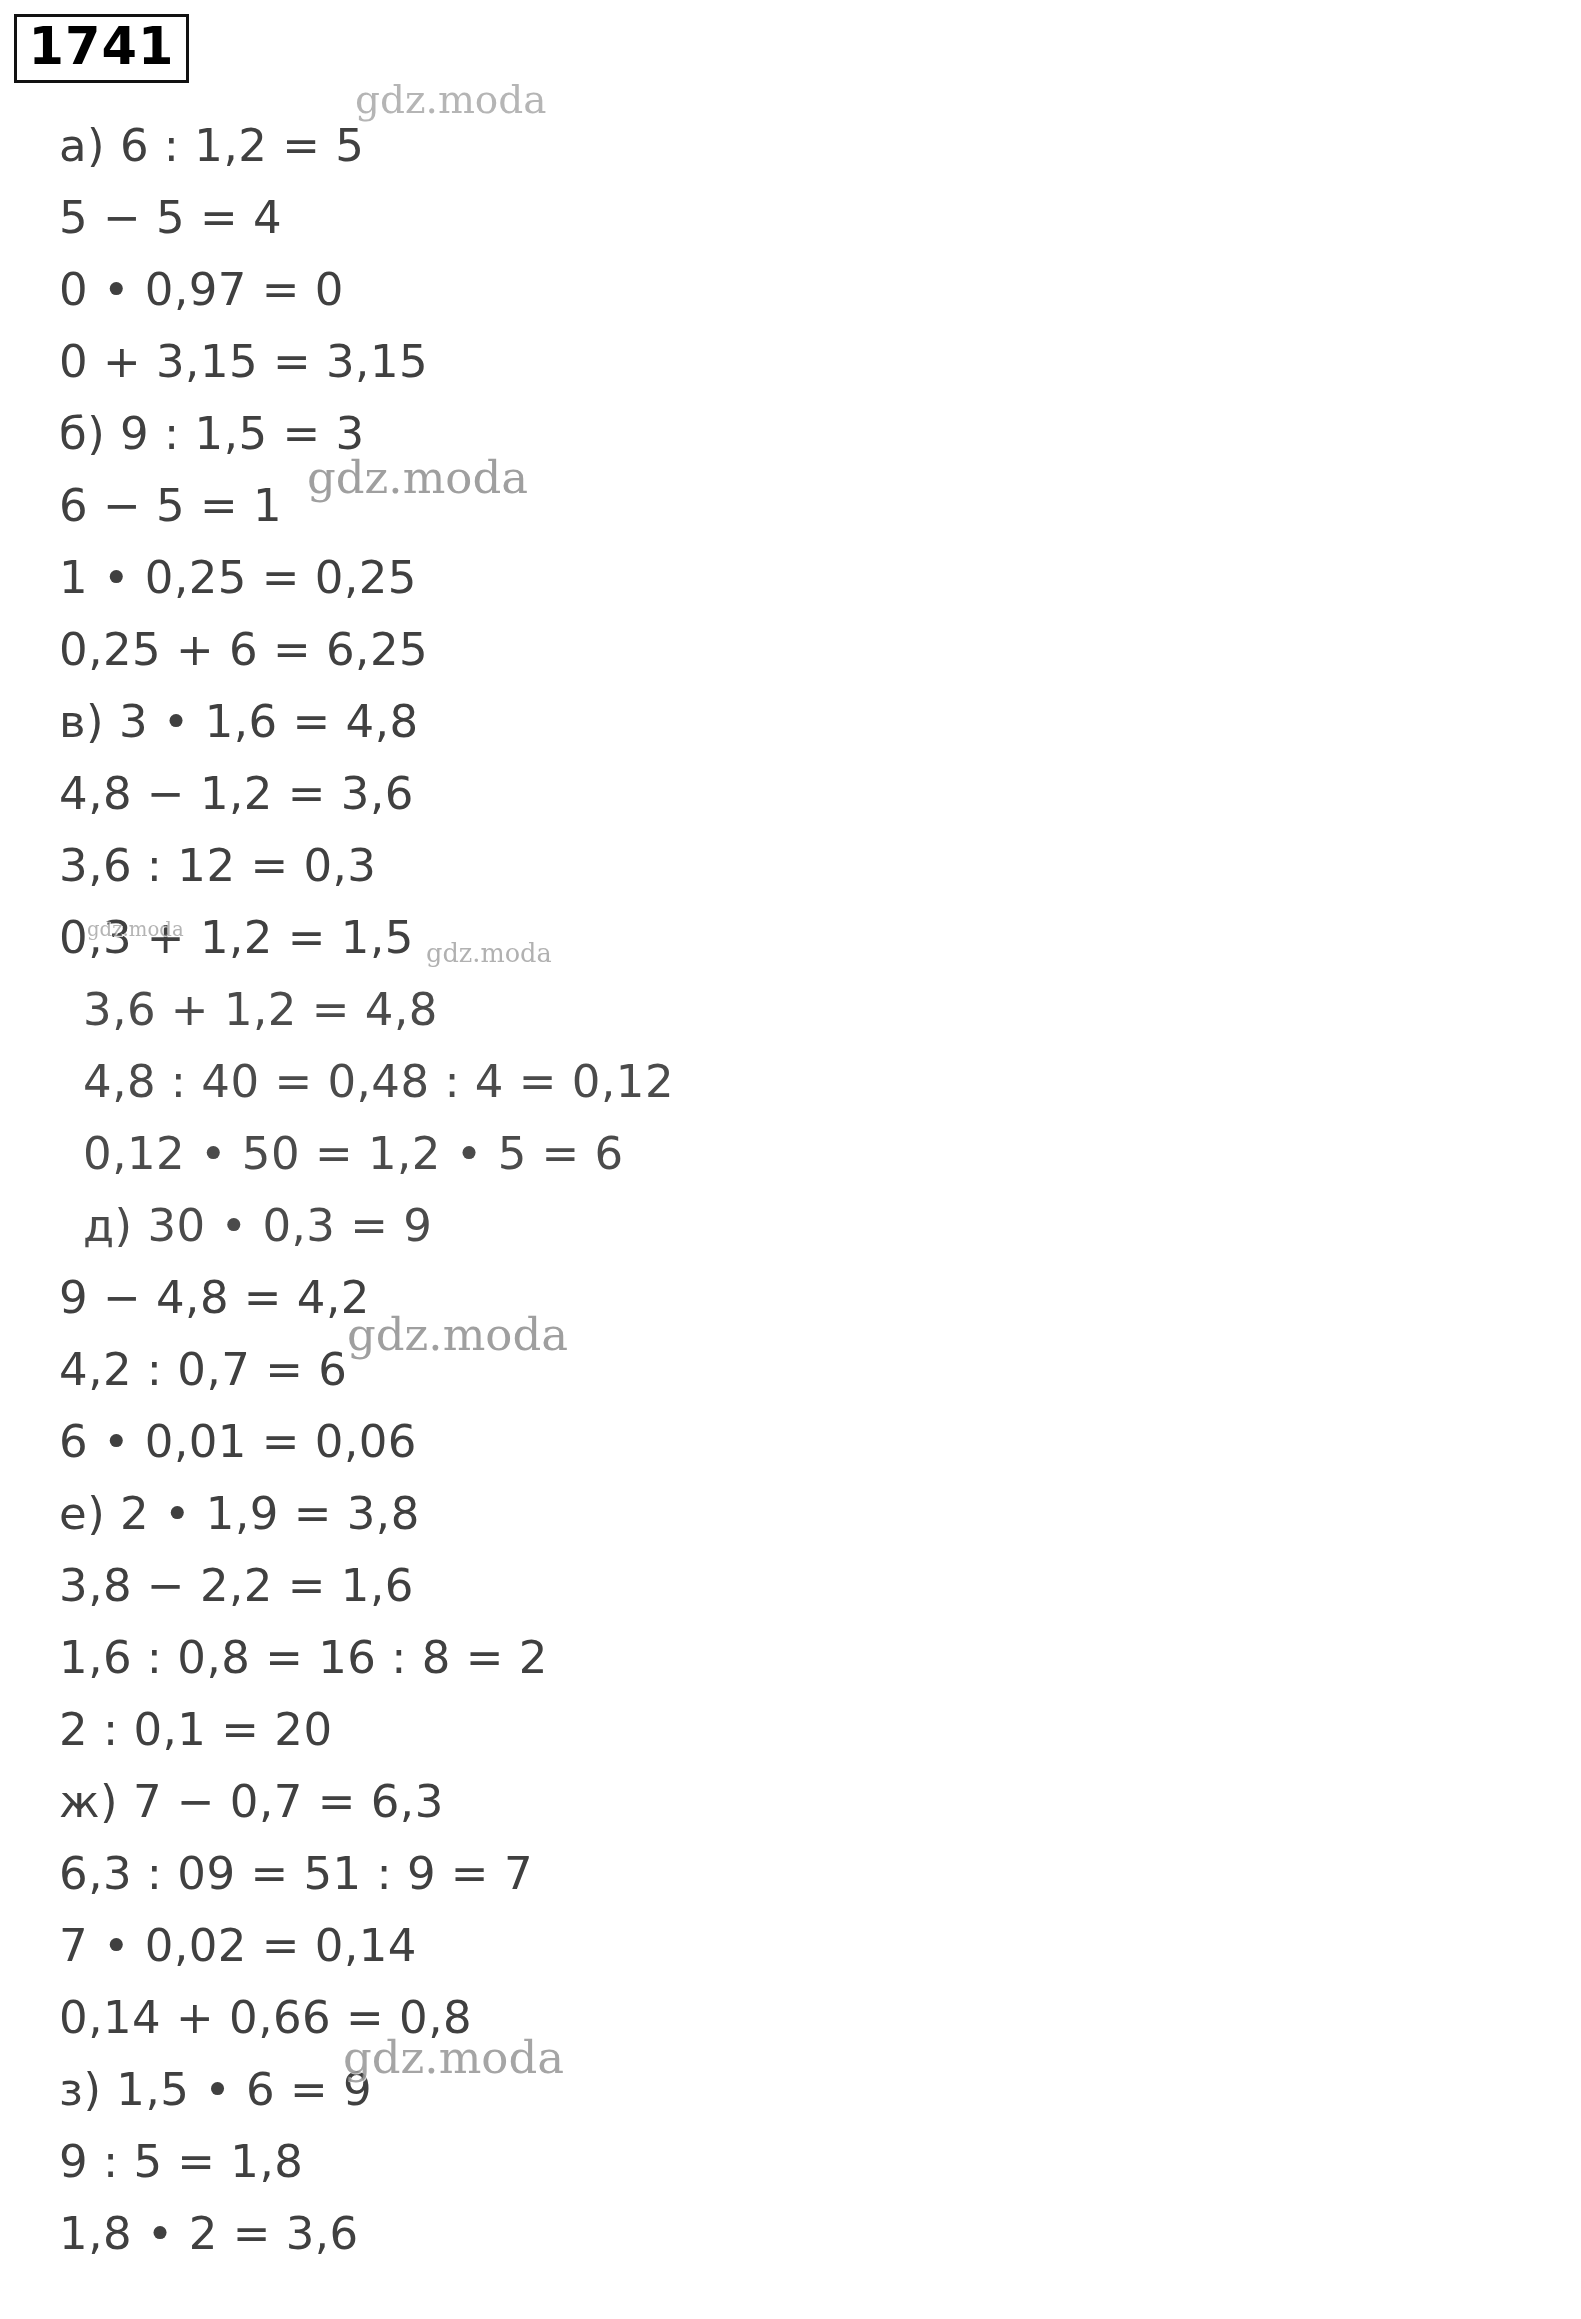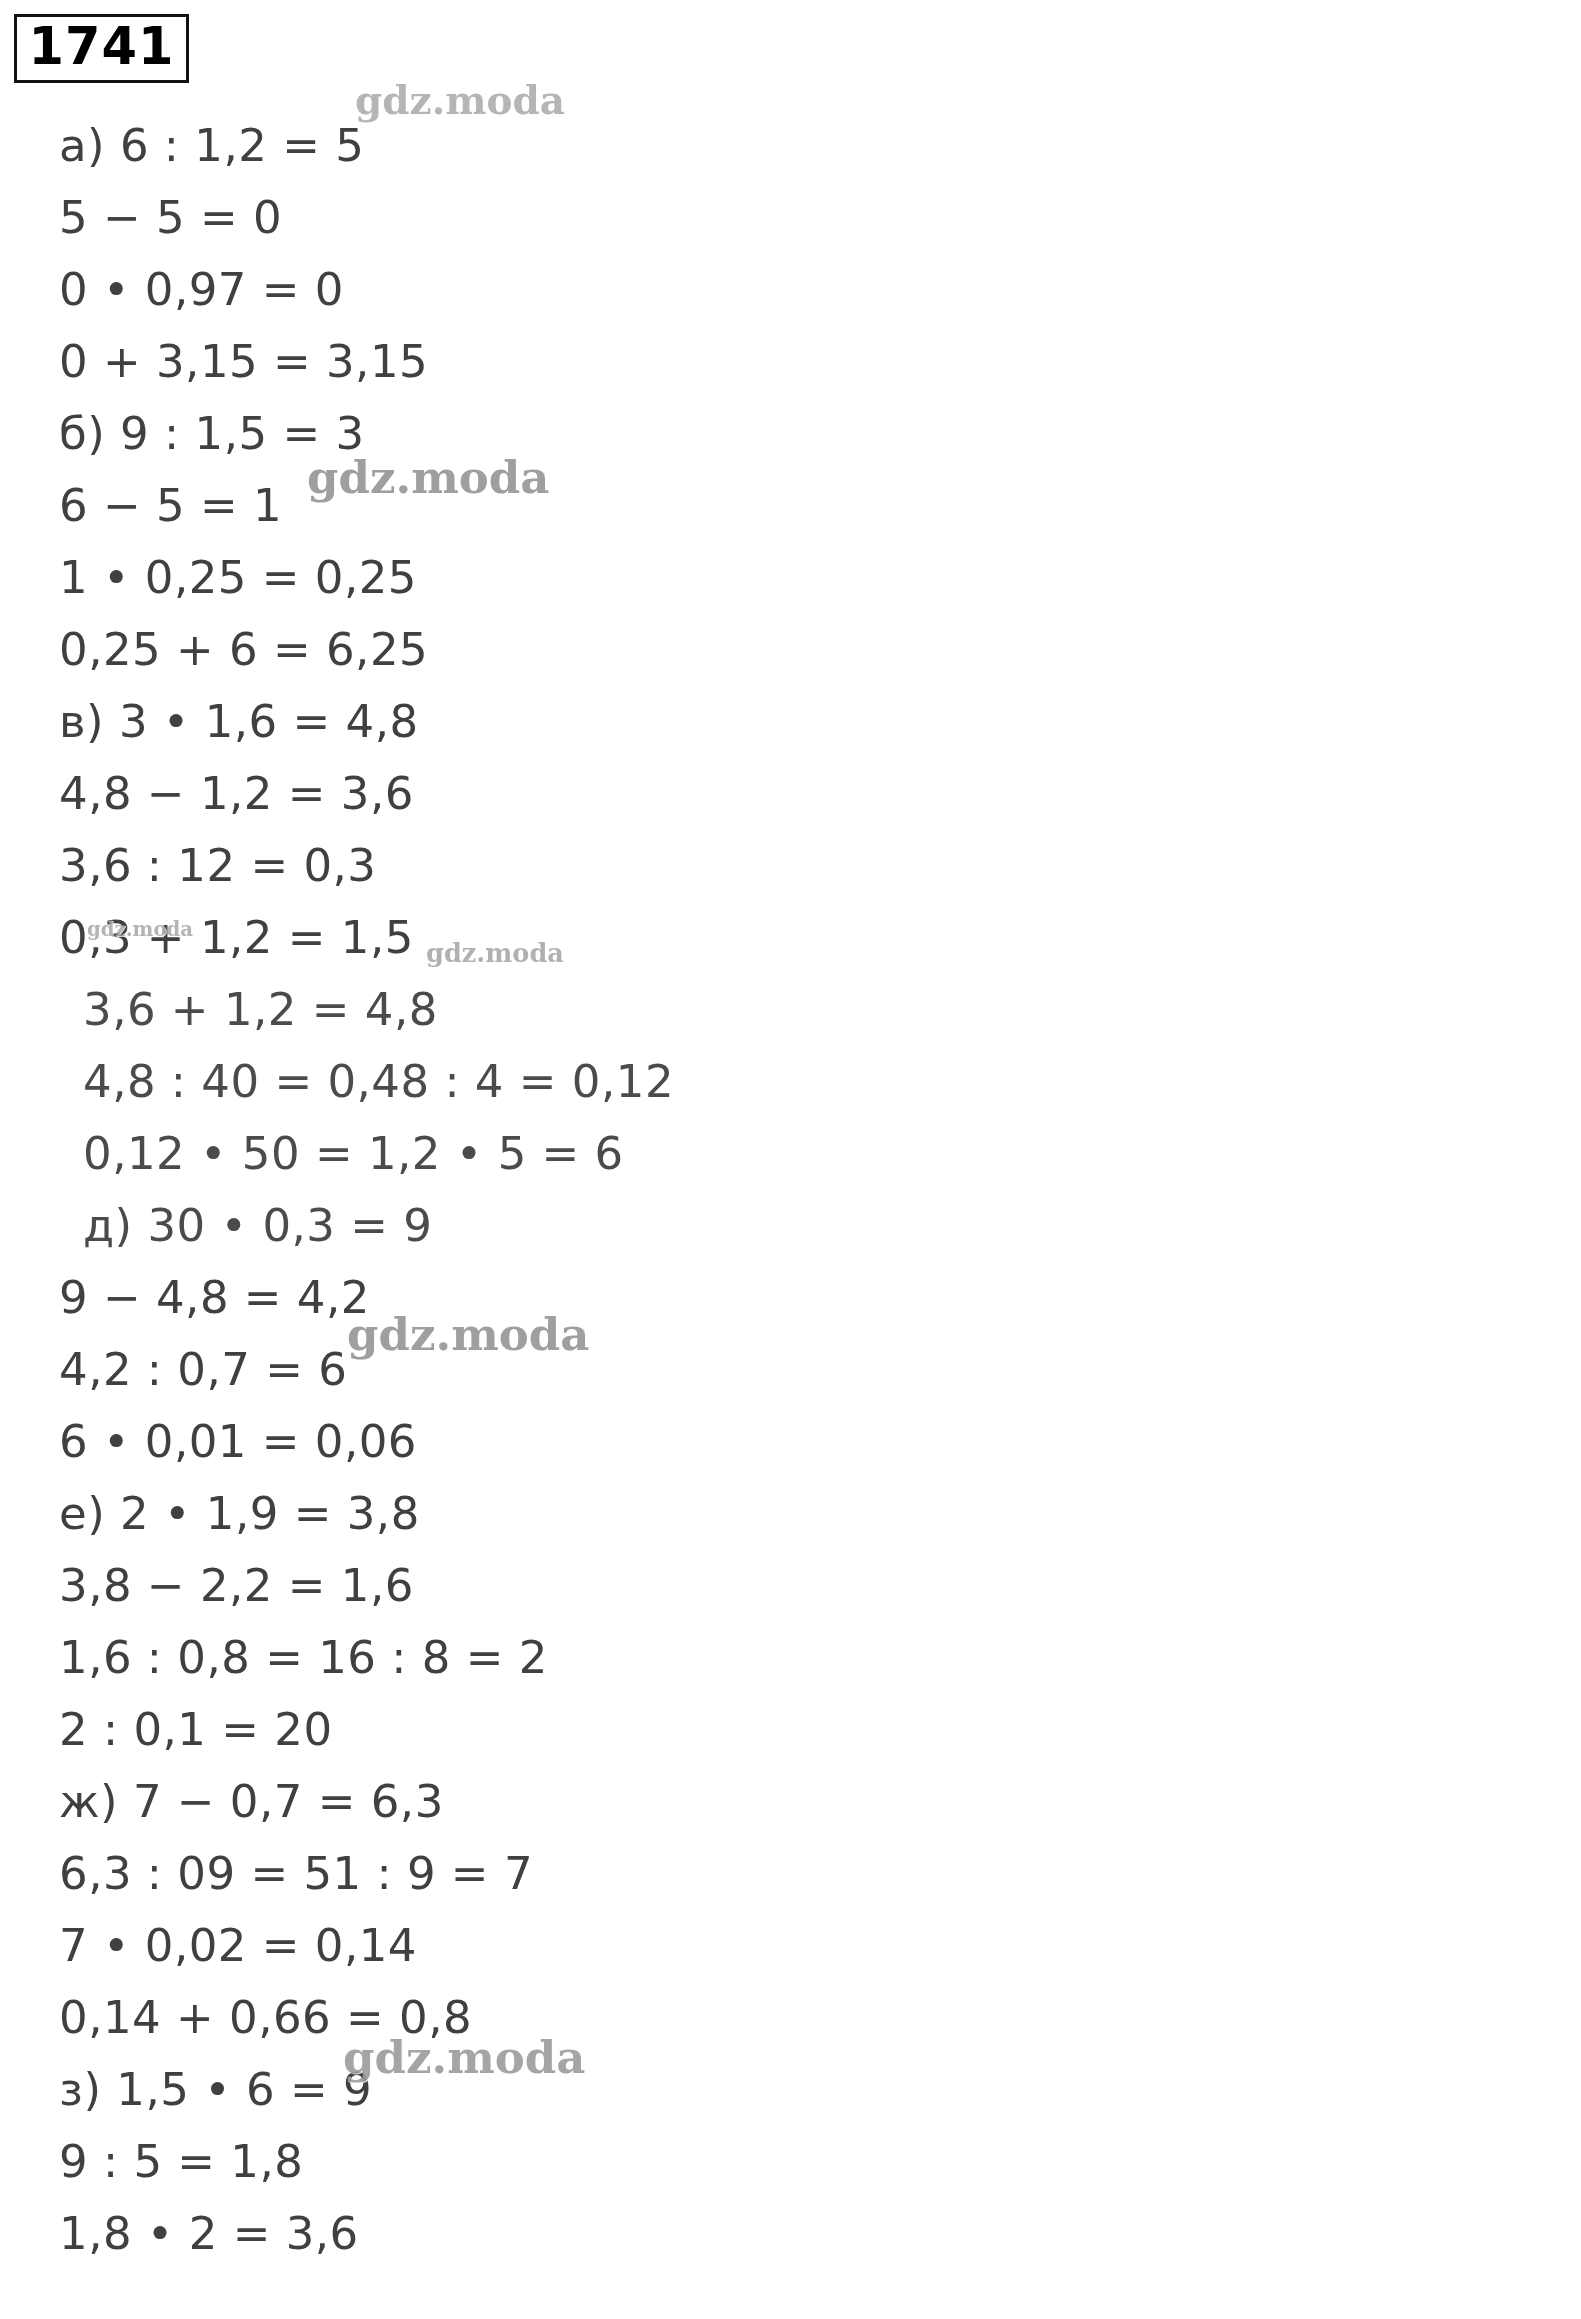--- a/index.html
+++ b/index.html
@@ -57,21 +57,21 @@
   }
   .sol-line.faded {
     color: #4b4b4b;
     margin-left: 24px;
   }
 
   
   .wm {
     position: absolute;
     font-family: "DejaVu Serif", serif;
-    font-weight: bold;
+    font-weight: normal;
     color: rgba(120,120,120,0.55);
     text-shadow: 1px 1px 0 rgba(255,255,255,0.75);
     pointer-events: none;
     white-space: nowrap;
     user-select: none;
     text-align: center;
   }
   #wm-1 { left: 355px; top: 77px;  font-size: 39px; }
   #wm-2 { left: 307px; top: 451px; font-size: 45px; color: rgba(100,100,100,0.62); }
   #wm-3 { left: 87px;  top: 918px; font-size: 19.7px; color: rgba(130,130,130,0.6); }
@@ -83,21 +83,21 @@
 <body>
 
 <div id="page">
 
   <div id="task-number-box">
     <span class="num">1741</span>
   </div>
 
   <div id="solution-lines">
     <div class="sol-line">а) 6 : 1,2 = 5</div>
-    <div class="sol-line">5 − 5 = 0</div>
+    <div class="sol-line">5 − 5 = 4</div>
     <div class="sol-line">0 • 0,97 = 0</div>
     <div class="sol-line">0 + 3,15 = 3,15</div>
     <div class="sol-line">б) 9 : 1,5 = 3</div>
     <div class="sol-line">6 − 5 = 1</div>
     <div class="sol-line">1 • 0,25 = 0,25</div>
     <div class="sol-line">0,25 + 6 = 6,25</div>
     <div class="sol-line">в) 3 • 1,6 = 4,8</div>
     <div class="sol-line">4,8 − 1,2 = 3,6</div>
     <div class="sol-line">3,6 : 12 = 0,3</div>
     <div class="sol-line">0,3 + 1,2 = 1,5</div>

